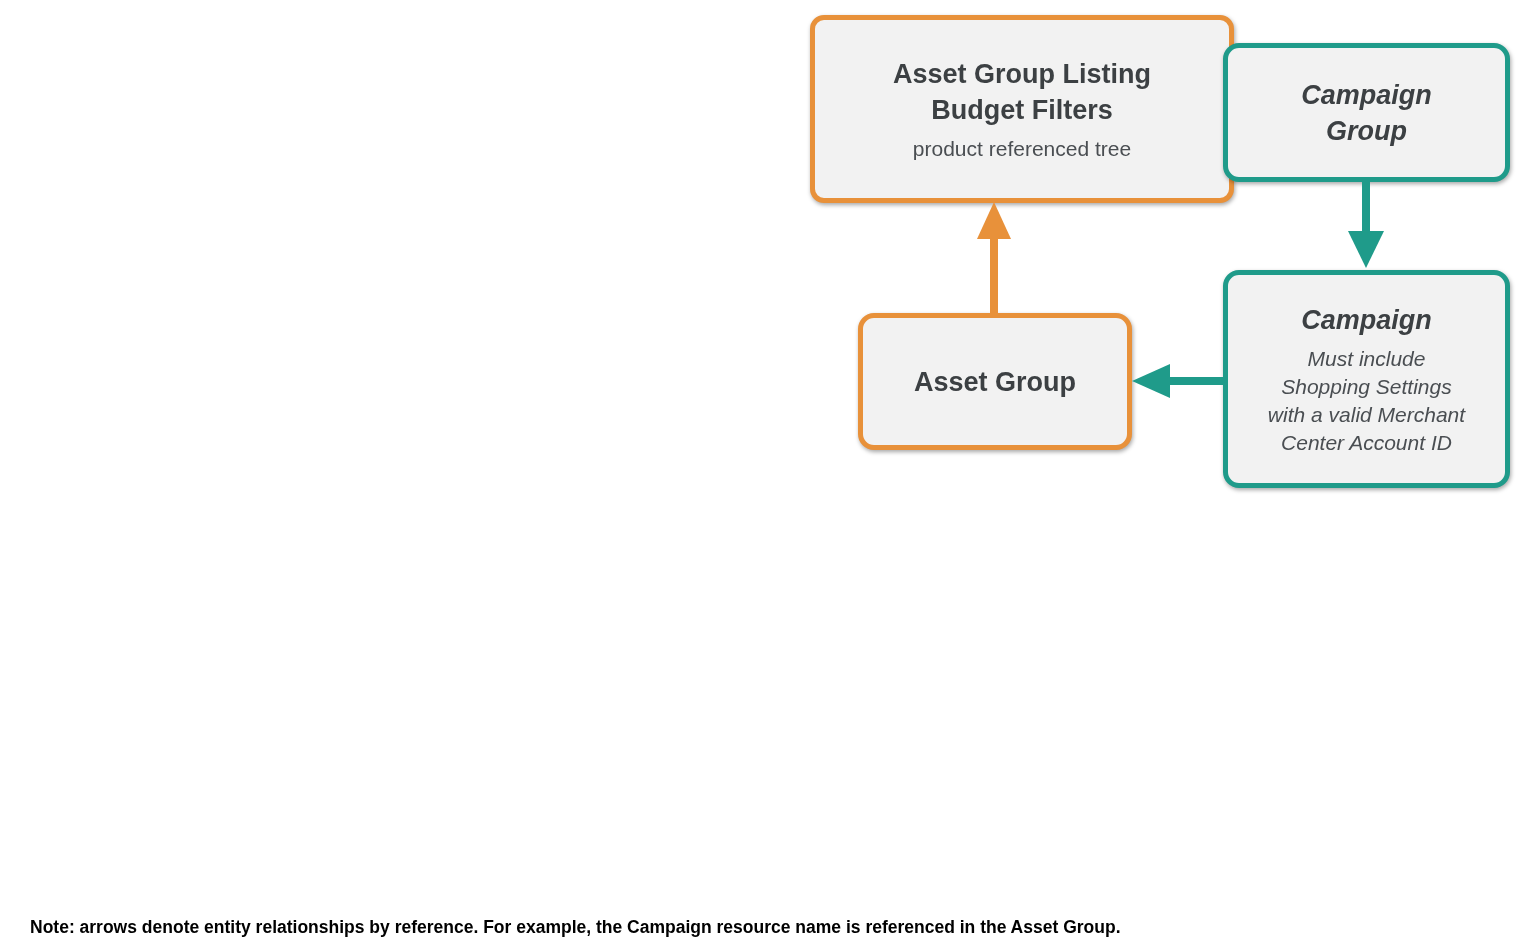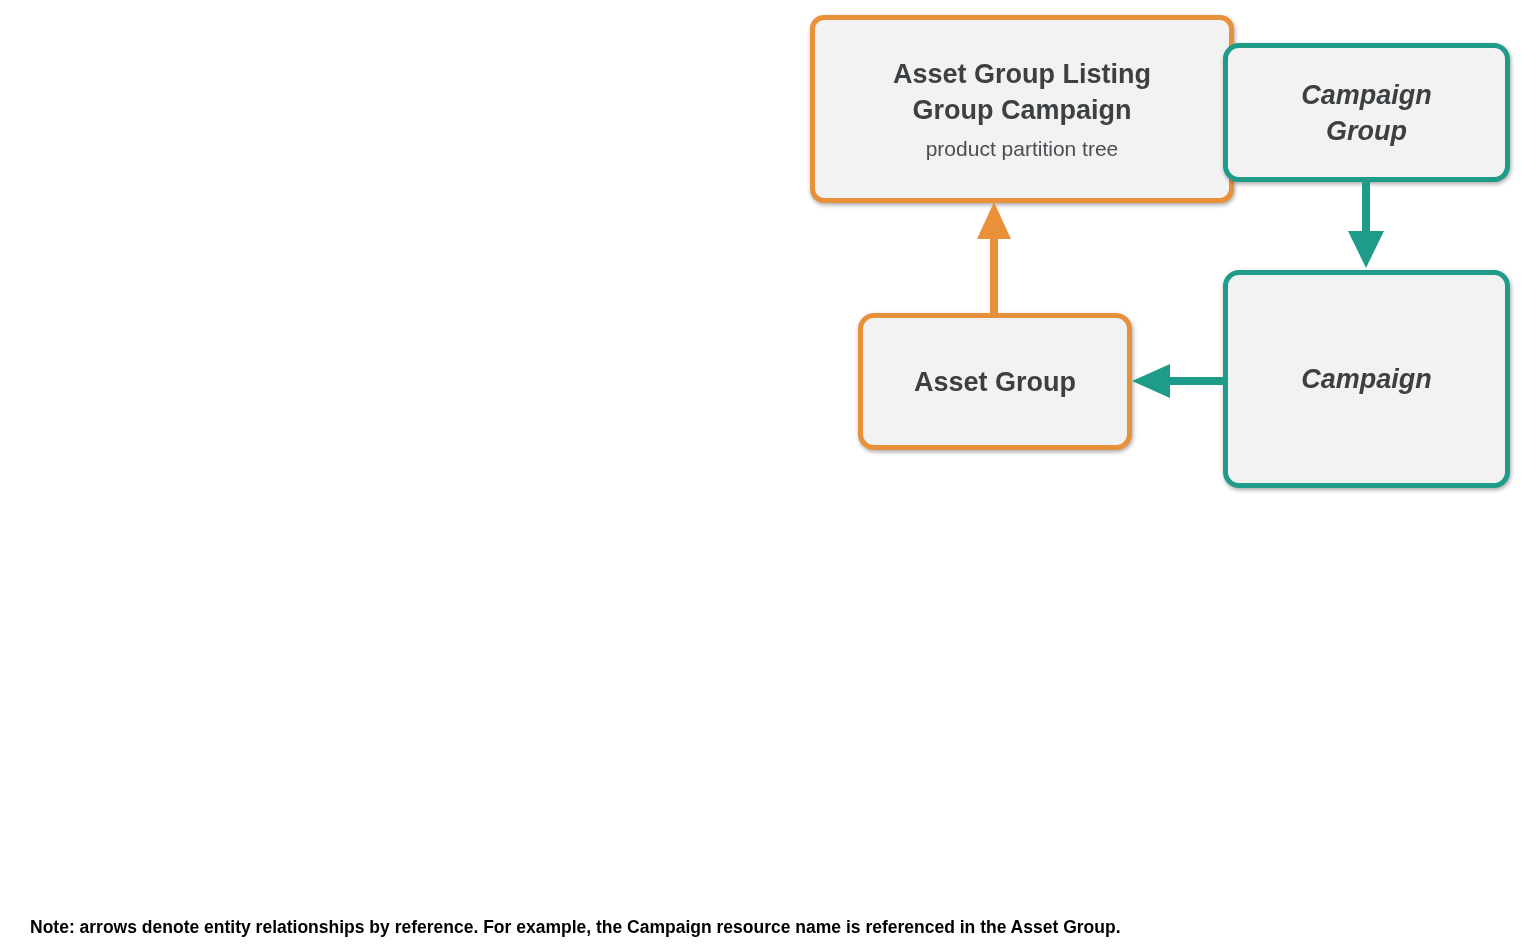--- a/index.html
+++ b/index.html
@@ -84,37 +84,43 @@
   }
 </style>
 </head>
 <body>
 
 <div class="canvas">
 
   <div class="node orange" style="left:810px; top:15px; width:424px; height:188px;border-radius:14px;">
     <div class="node-title">
       <div>Asset Group Listing</div>
-      <div>Group Campaign</div>
+      <div>Budget Filters</div>
     </div>
     <div class="node-subtitle">
-      <div>product partition tree</div>
+      <div>product referenced tree</div>
     </div>
   </div>
 
   <div class="node teal" style="left:1223px; top:43px; width:287px; height:139px;">
     <div class="node-title">
       <div>Campaign</div>
       <div>Group</div>
     </div>
   </div>
 
   <div class="node teal" style="left:1223px; top:270px; width:287px; height:218px;">
     <div class="node-title">
       <div>Campaign</div>
+    </div>
+    <div class="node-subtitle">
+      <div>Must include</div>
+      <div>Shopping Settings</div>
+      <div>with a valid Merchant</div>
+      <div>Center Account ID</div>
     </div>
   </div>
 
   <div class="node orange" style="left:858px; top:313px; width:274px; height:137px;">
     <div class="node-title">
       <div>Asset Group</div>
     </div>
   </div>
 
   <div>

